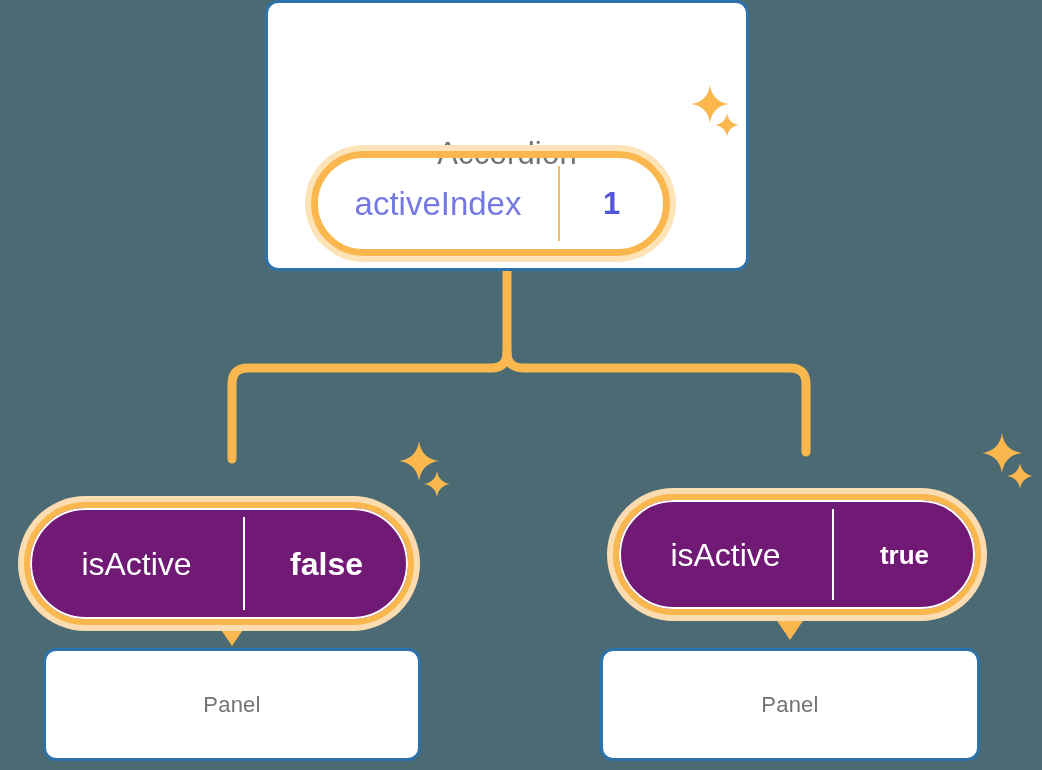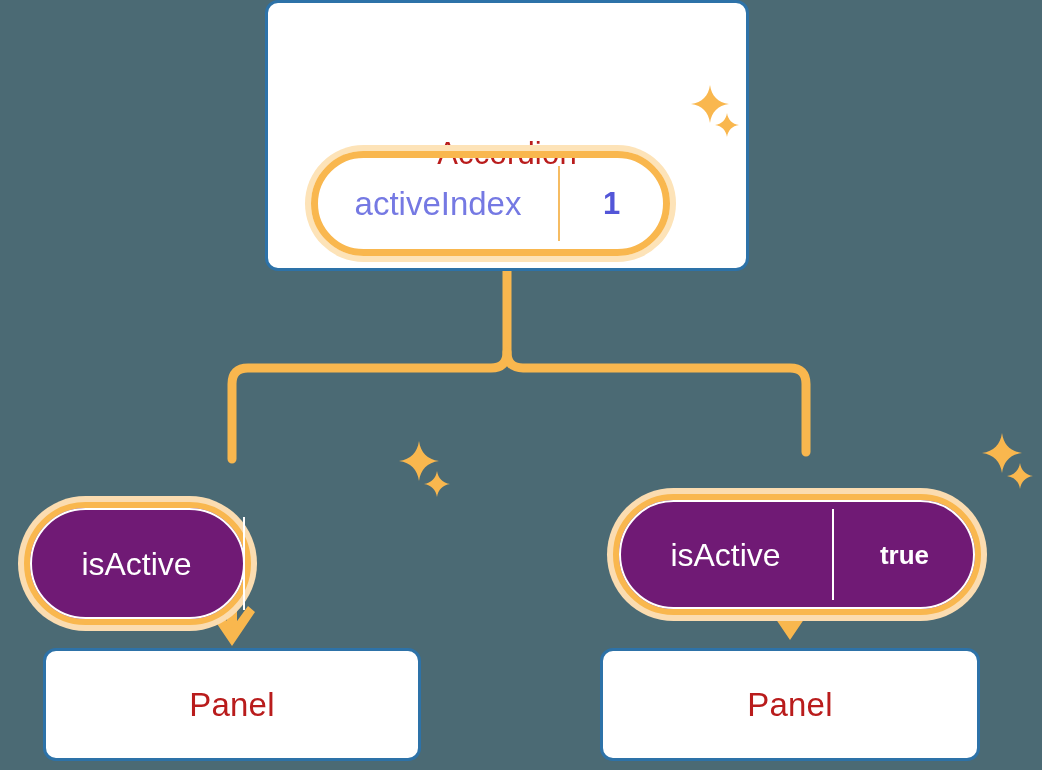--- a/index.html
+++ b/index.html
@@ -33,31 +33,31 @@
     position: absolute;
     background: #ffffff;
     border: 3px solid #2d72a8;
     border-radius: 13px;
     box-sizing: border-box;
     display: flex;
     align-items: flex-start;
     justify-content: center;
   }
   .card-title {
-    color: #b91c1c;
+    color: #737373;
     font-size: 31px;
     letter-spacing: 0.2px;
     line-height: 1;
     white-space: nowrap;
   }
   .card.panel {
     align-items: center;
   }
   .card.panel .card-title {
-    font-size: 33px;
+    font-size: 22px;
   }
 
   
   #accordion-card {
     left: 265px;
     top: 0px;
     width: 484px;
     height: 271px;
     flex-direction: column;
     align-items: center;
@@ -250,20 +250,21 @@
       <span class="pill-key">activeIndex</span>
       <span class="pill-divider"></span>
       <span class="pill-val">1</span>
     </div>
   </div>
 
   <div class="pill-wrap" id="pill-is-active-left">
     <div class="pill solid">
       <span class="pill-key">isActive</span>
       <span class="pill-divider"></span>
+      <span class="pill-val">false</span>
     </div>
   </div>
 
   <div class="pill-wrap" id="pill-is-active-right">
     <div class="pill solid">
       <span class="pill-key">isActive</span>
       <span class="pill-divider"></span>
       <span class="pill-val">true</span>
     </div>
   </div>

